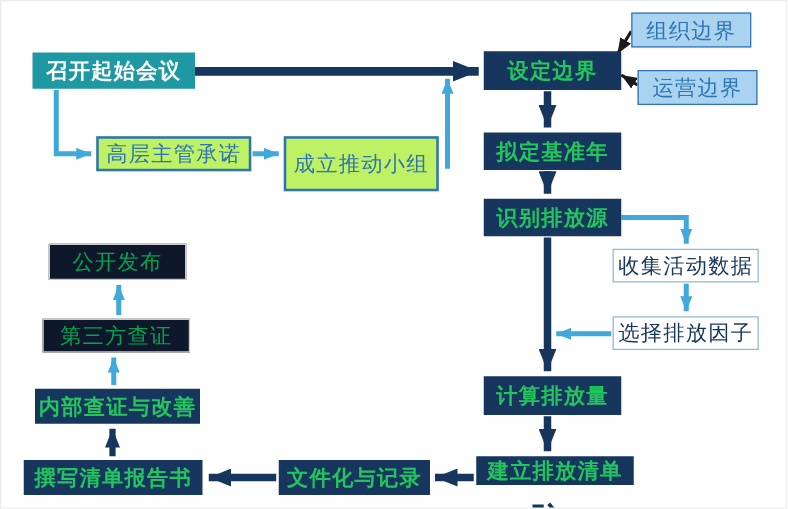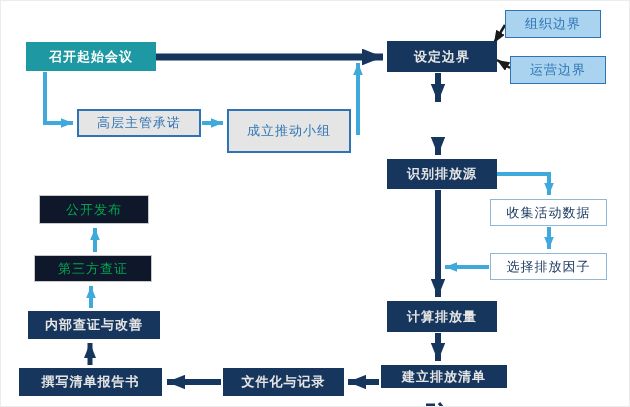--- a/index.html
+++ b/index.html
@@ -9,27 +9,27 @@
     background:#fff;
     font-family:"DejaVu Sans","Liberation Sans",sans-serif;
     overflow:hidden;
     border:1px solid #ececec;
     box-sizing:border-box;
   }
   #arrows{position:absolute;left:0;top:0;width:630px;height:407px;}
   .node{
     position:absolute;
     display:flex;align-items:center;justify-content:center;
-    font-size:13px;letter-spacing:1px;white-space:nowrap;
+    font-size:17px;letter-spacing:1px;white-space:nowrap;
     box-sizing:border-box;text-align:center;
   }
   .teal   {background:var(--teal);color:#fff;font-weight:700;}
-  .navy   {background:var(--navy);color:#e5e5e5;font-weight:700;}
+  .navy   {background:var(--navy);color:#22c55e;font-weight:700;}
   .ltblue {background:var(--light-blue-fill);border:1px solid var(--blue-border);color:var(--blue-text);}
-  .wblue  {background:#e5e5e5;border:2px solid var(--blue-border);color:var(--blue-text);}
+  .wblue  {background:#bef264;border:2px solid var(--blue-border);color:var(--blue-text);}
   .wthin  {background:#fff;border:1px solid var(--thin-border);color:var(--navy);}
   .wgreen {background:#0f172a;border:1px solid var(--green-border);color:var(--green);}
   .a-navy {stroke:var(--navy);fill:none;}
   .a-blue {stroke:var(--light-blue);fill:none;}
   .a-black{stroke:var(--black);fill:none;}
   .mk-navy{fill:var(--navy);}
   .mk-blue{fill:var(--light-blue);}
   .mk-black{fill:var(--black);}
 </style>
 </head>
@@ -76,20 +76,21 @@
   <div class="node navy" style="left:386px;top:40px;width:110px;height:31px">设定边界</div>
 
   <div class="node ltblue" style="left:504px;top:9px;width:96px;height:28px">组织边界</div>
 
   <div class="node ltblue" style="left:509px;top:55px;width:96px;height:28px">运营边界</div>
 
   <div class="node wblue" style="left:76px;top:108px;width:124px;height:28px">高层主管承诺</div>
 
   <div class="node wblue" style="left:226px;top:108px;width:124px;height:44px">成立推动小组</div>
 
+  <div class="node navy" style="left:386px;top:105px;width:110px;height:30px">拟定基准年</div>
 
   <div class="node navy" style="left:386px;top:158px;width:110px;height:30px">识别排放源</div>
 
   <div class="node wthin" style="left:489px;top:252px;width:117px;height:27px">选择排放因子</div>
 
   <div class="node wthin" style="left:489px;top:198px;width:117px;height:27px">收集活动数据</div>
 
   <div class="node navy" style="left:386px;top:300px;width:110px;height:31px">计算排放量</div>
 
   <div class="node navy" style="left:380px;top:364px;width:126px;height:23px">建立排放清单</div>

